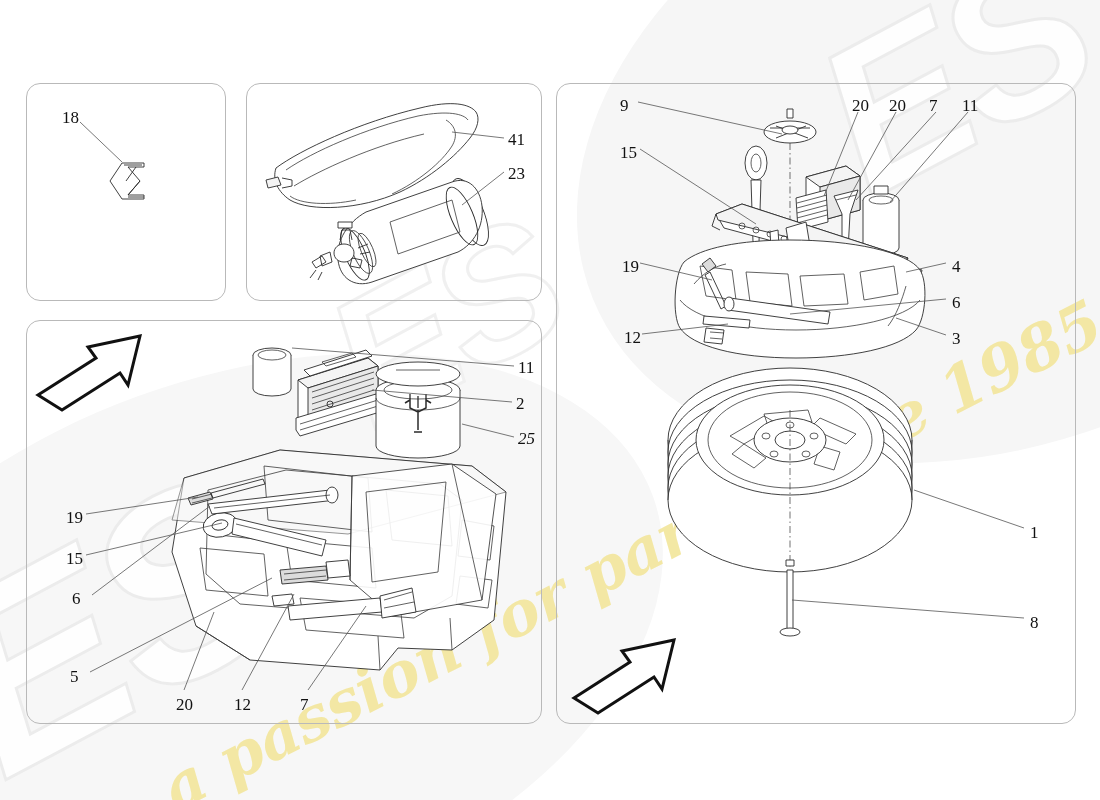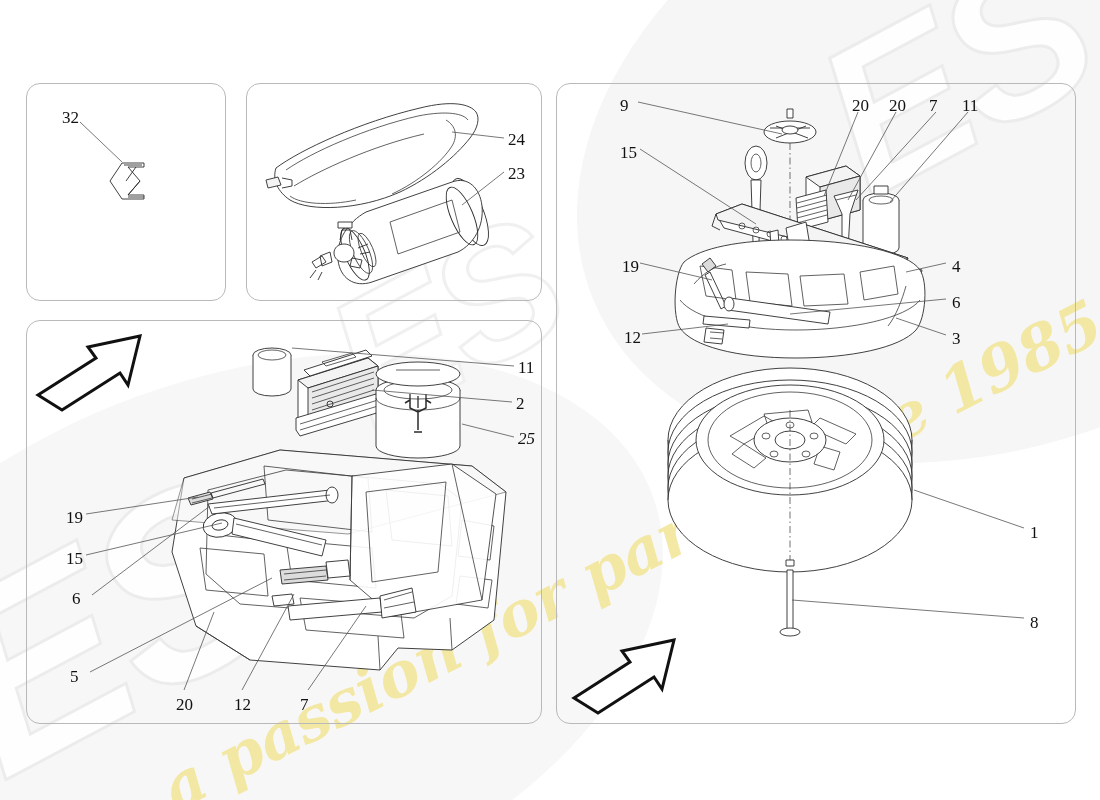--- a/index.html
+++ b/index.html
@@ -336,22 +336,22 @@
 
     <path d="M946 263 L906 272"></path>
     <path d="M946 299 L790 314"></path>
     <path d="M946 335 L896 318"></path>
     <path d="M1024 528 L914 490"></path>
     <path d="M1024 618 L792 600"></path>
   </g>
 </svg>
 
 <div id="callout-layer">
-    <div class="cal" style="left: 62px; top: 108px;">32</div>
-    <div class="cal" style="left: 508px; top: 130px;">24</div>
+    <div class="cal" style="left: 62px; top: 108px;">18</div>
+    <div class="cal" style="left: 508px; top: 130px;">41</div>
     <div class="cal" style="left: 508px; top: 164px; text-align: center;">23</div>
     <div class="cal" style="left: 518px; top: 358px;">11</div>
     <div class="cal" style="left: 516px; top: 394px;">2</div>
     <div class="cal" style="left: 518px; top: 429px; font-style: italic;">25</div>
     <div class="cal" style="left: 66px; top: 508px;">19</div>
     <div class="cal" style="left: 66px; top: 549px;">15</div>
     <div class="cal" style="left: 72px; top: 589px;">6</div>
     <div class="cal" style="left: 70px; top: 667px;">5</div>
     <div class="cal" style="left: 176px; top: 695px;">20</div>
     <div class="cal" style="left: 234px; top: 695px;">12</div>

